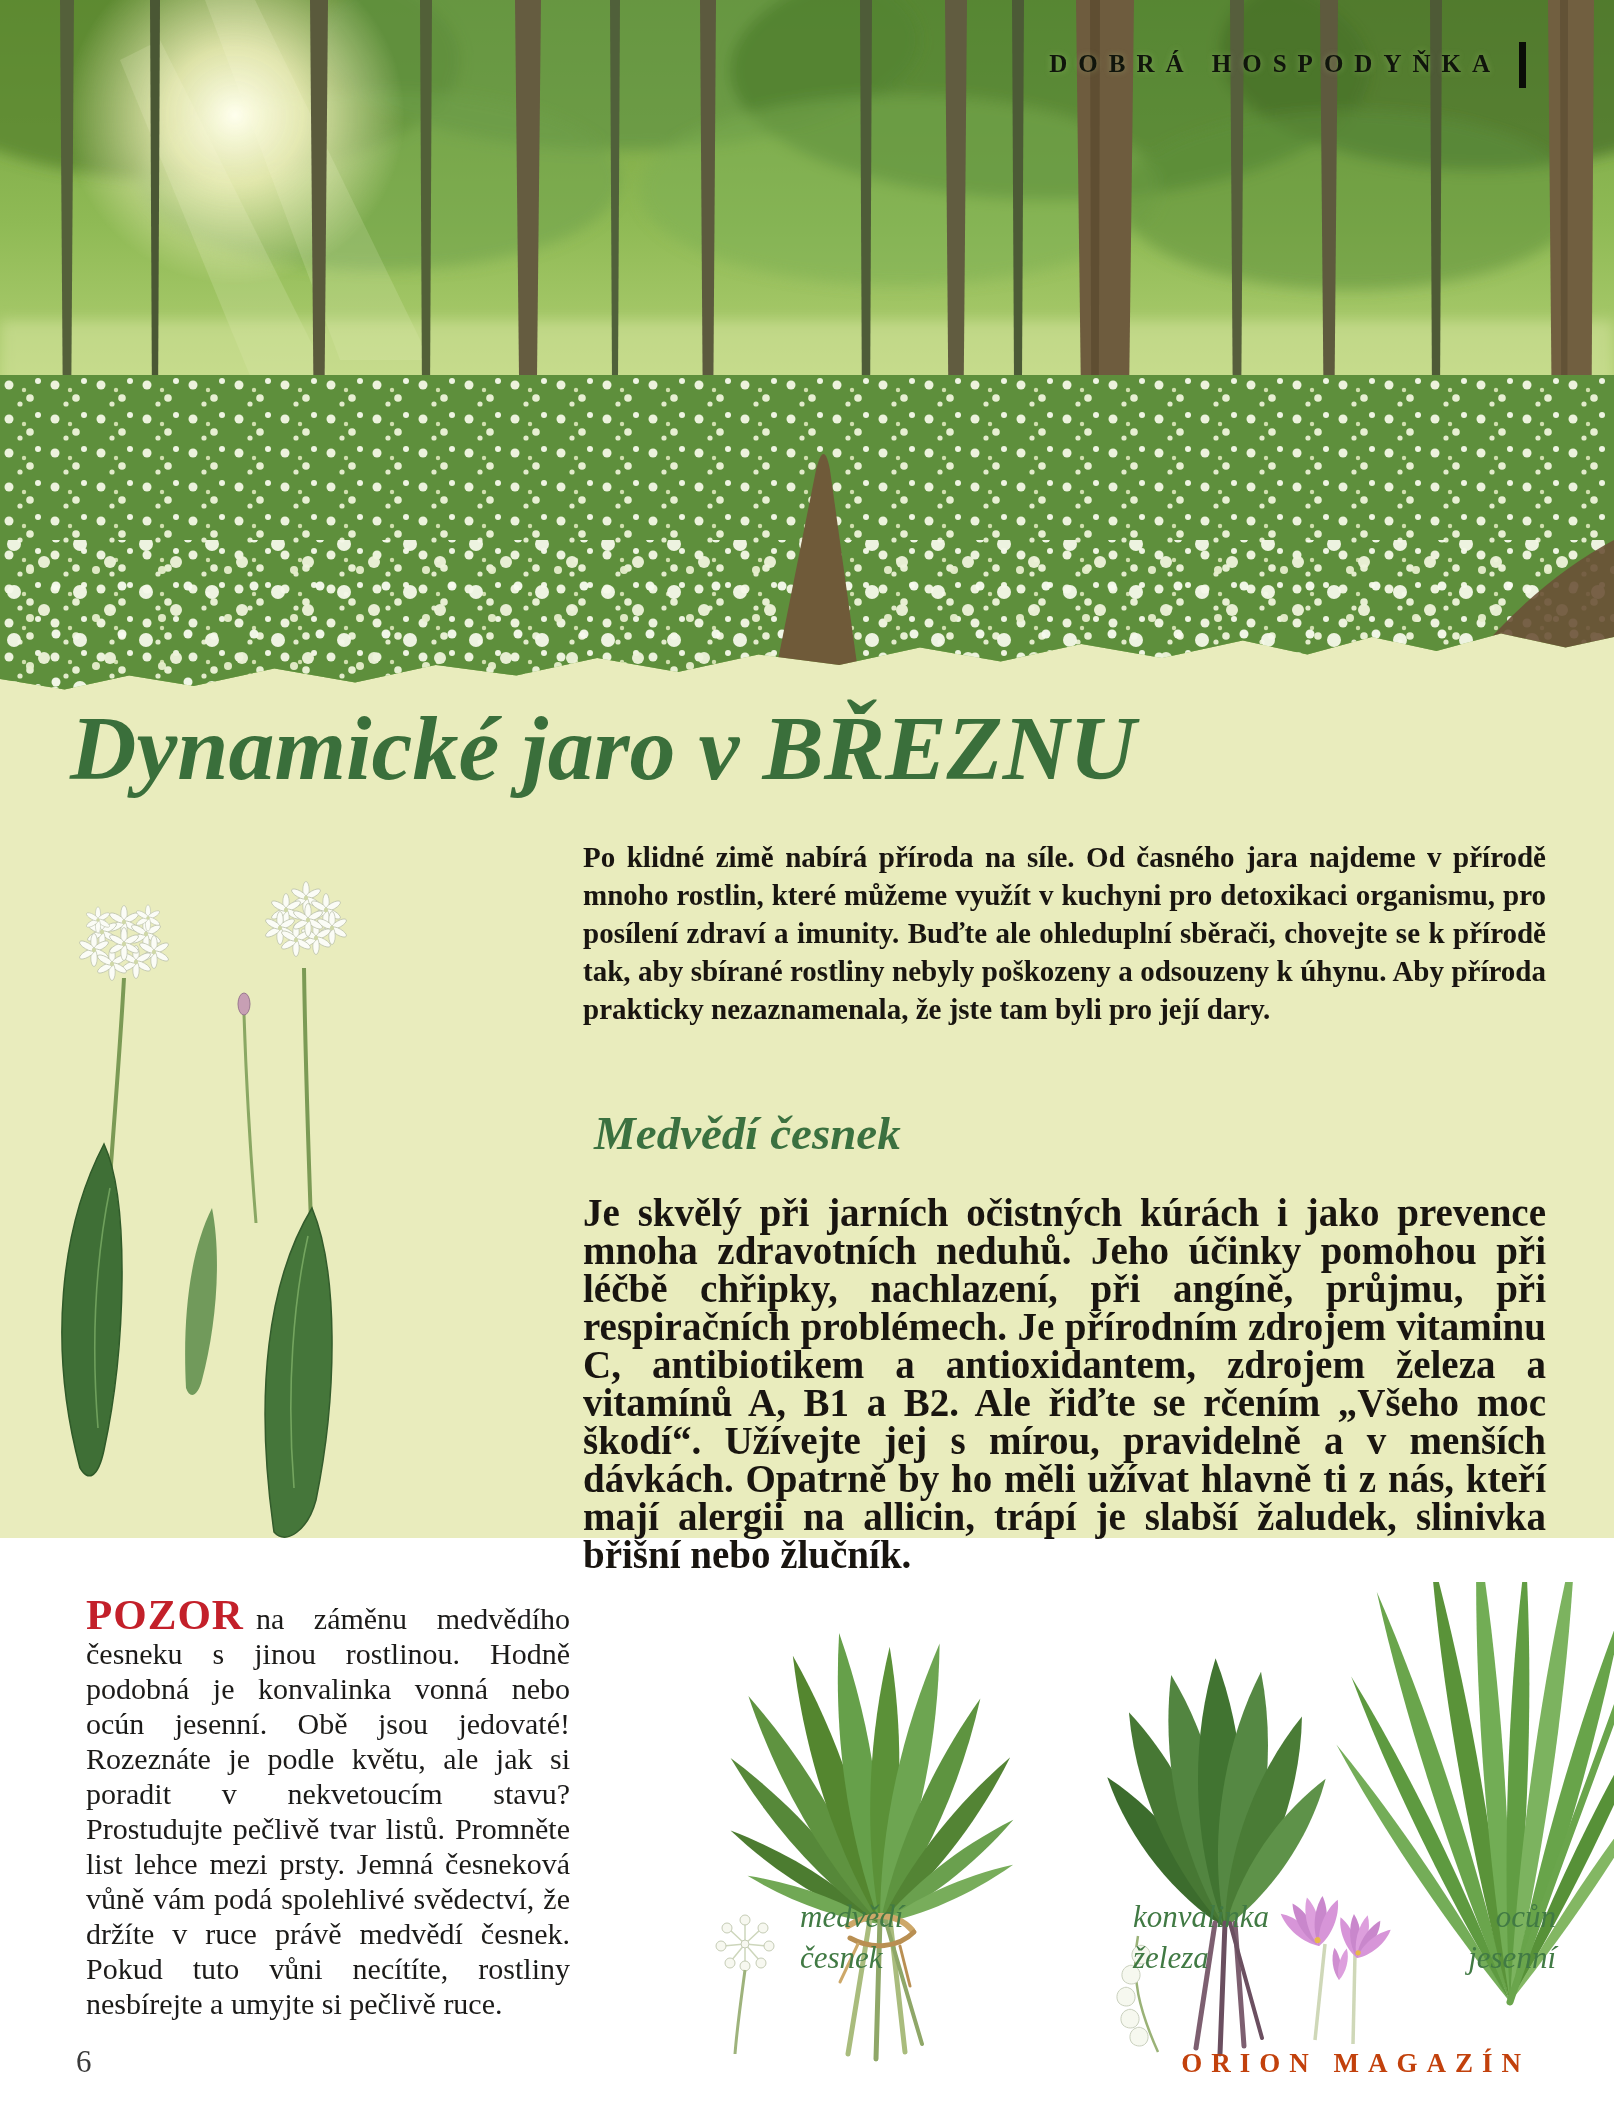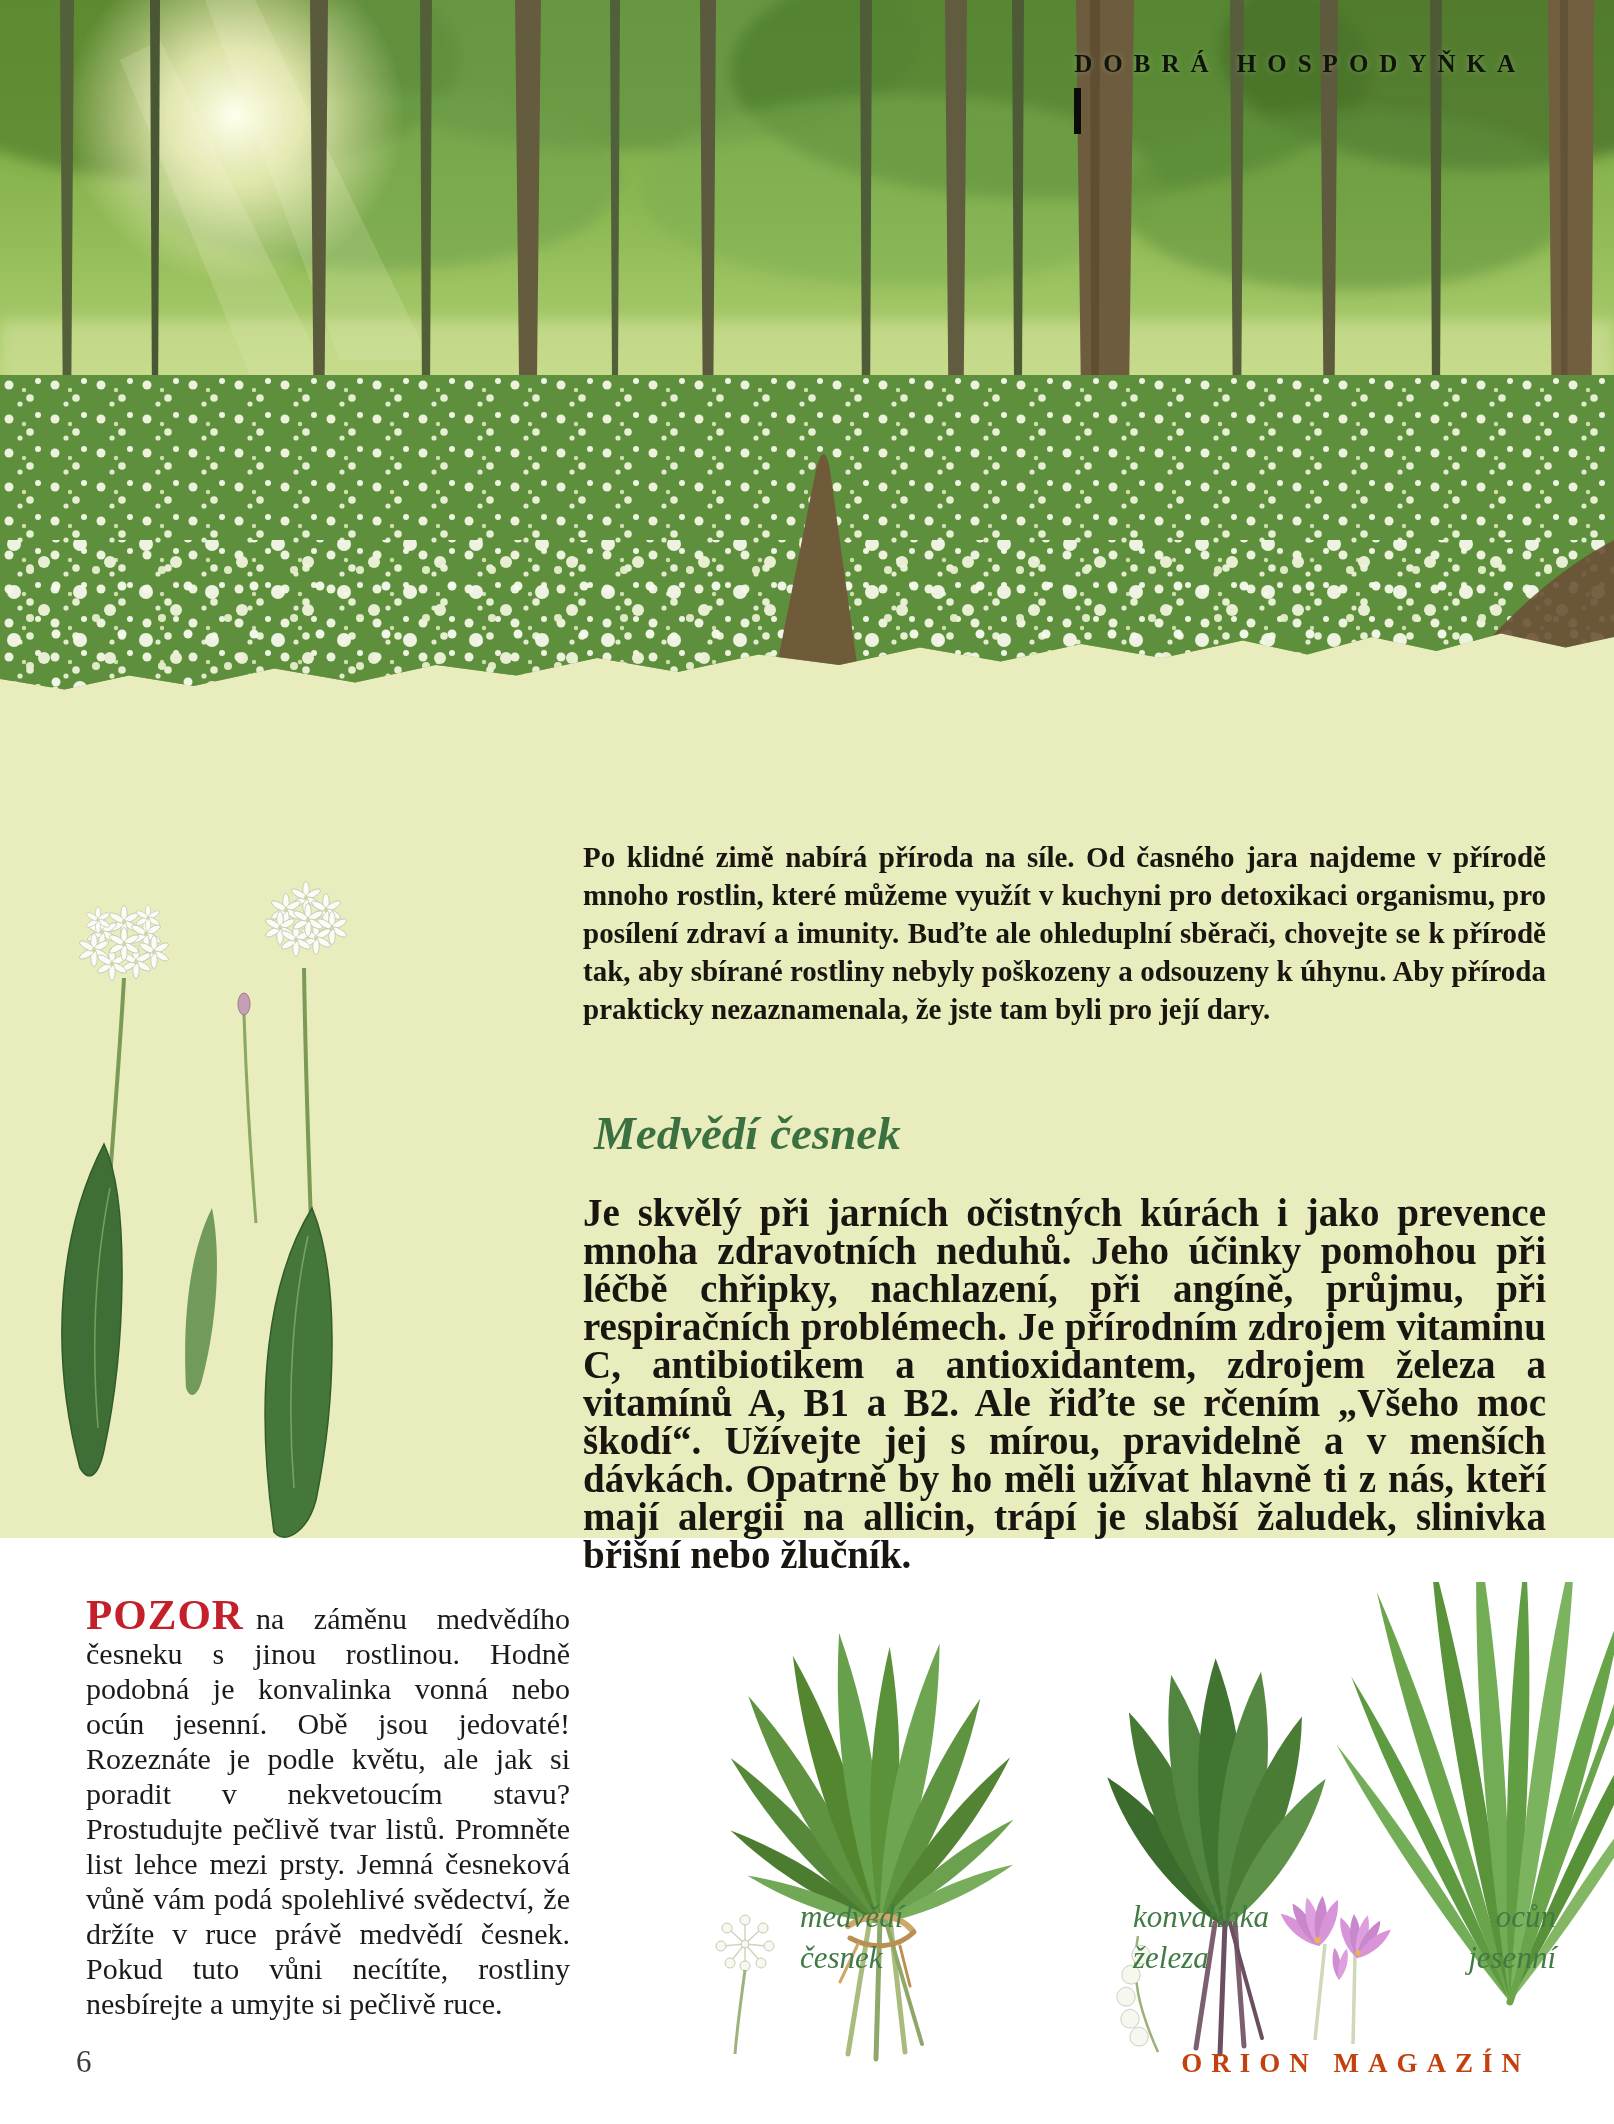--- a/index.html
+++ b/index.html
@@ -9,21 +9,21 @@
   
   .green-band{position:absolute;left:0;top:600px;width:1614px;height:938px;background:#e9ecbd;}
 
   
   .hero{position:absolute;left:0;top:0;width:1614px;height:700px;
         clip-path:polygon(0 0,100% 0,
           100% 91%,97% 92.5%,93% 90.5%,89% 93%,85% 91%,81% 93.5%,77% 91.5%,72% 94%,
           67% 92%,62% 94.5%,57% 92.5%,52% 95%,47% 93.5%,42% 96%,37% 94%,32% 96.5%,
           27% 95%,22% 97.5%,17% 95.5%,12% 98%,8% 96.5%,4% 98.5%,0 97%);}
   .hero svg{display:block;width:100%;height:100%;}
-  .brand{position:absolute;top:50px;right:88px;display:flex;align-items:flex-start;gap:18px;flex-direction:column;}
+  .brand{position:absolute;top:50px;right:88px;display:flex;align-items:flex-start;gap:18px;}
   .brand-text{font-size:25px;font-weight:600;letter-spacing:11px;color:#10150c;
               text-shadow:0 0 6px rgba(190,220,150,.35);}
   .brand-bar{width:7px;height:46px;background:#0a0d07;margin-top:-8px;}
 
   
   .page-title{position:absolute;left:70px;top:700px;margin:0;font-style:italic;font-weight:700;
               font-size:92px;line-height:1.05;color:#3a6f3b;white-space:nowrap;}
   .intro{position:absolute;left:583px;top:838px;width:963px;margin:0;font-weight:700;
          font-size:29px;line-height:38px;text-align:justify;color:#191510;}
   .section-heading{position:absolute;left:594px;top:1106px;margin:0;font-style:italic;
@@ -144,20 +144,21 @@
       <path d="M770,700 L862,700 L830,470 Q824,438 816,470 Z" fill="#6f5a39"></path>
       <path d="M1440,700 L1614,700 L1614,540 Q1520,590 1440,700 Z" fill="#6a5136" opacity="0.9"></path>
     </svg>
 
     <div class="brand">
       <span class="brand-text">DOBRÁ HOSPODYŇKA</span>
       <span class="brand-bar"></span>
     </div>
   </div>
 
+  <h1 class="page-title">Dynamické jaro v BŘEZNU</h1>
 
   <p class="intro">Po klidné zimě nabírá příroda na síle. Od časného jara najdeme v přírodě mnoho rostlin, které můžeme využít v kuchyni pro detoxikaci organismu, pro posílení zdraví a imunity. Buďte ale ohleduplní sběrači, chovejte se k přírodě tak, aby sbírané rostliny nebyly poškozeny a odsouzeny k úhynu. Aby příroda prakticky nezaznamenala, že jste tam byli pro její dary.</p>
 
   <div class="illustration">
     <svg viewBox="0 0 424 732">
       <defs>
         <g id="floret">
           <ellipse cx="0" cy="-8" rx="3.2" ry="8.5" fill="#fbfcf6" stroke="#b8bfa8" stroke-width="0.7"></ellipse>
           <ellipse cx="0" cy="-8" rx="3.2" ry="8.5" fill="#fbfcf6" stroke="#b8bfa8" stroke-width="0.7" transform="rotate(60)"></ellipse>
           <ellipse cx="0" cy="-8" rx="3.2" ry="8.5" fill="#fbfcf6" stroke="#b8bfa8" stroke-width="0.7" transform="rotate(120)"></ellipse>

